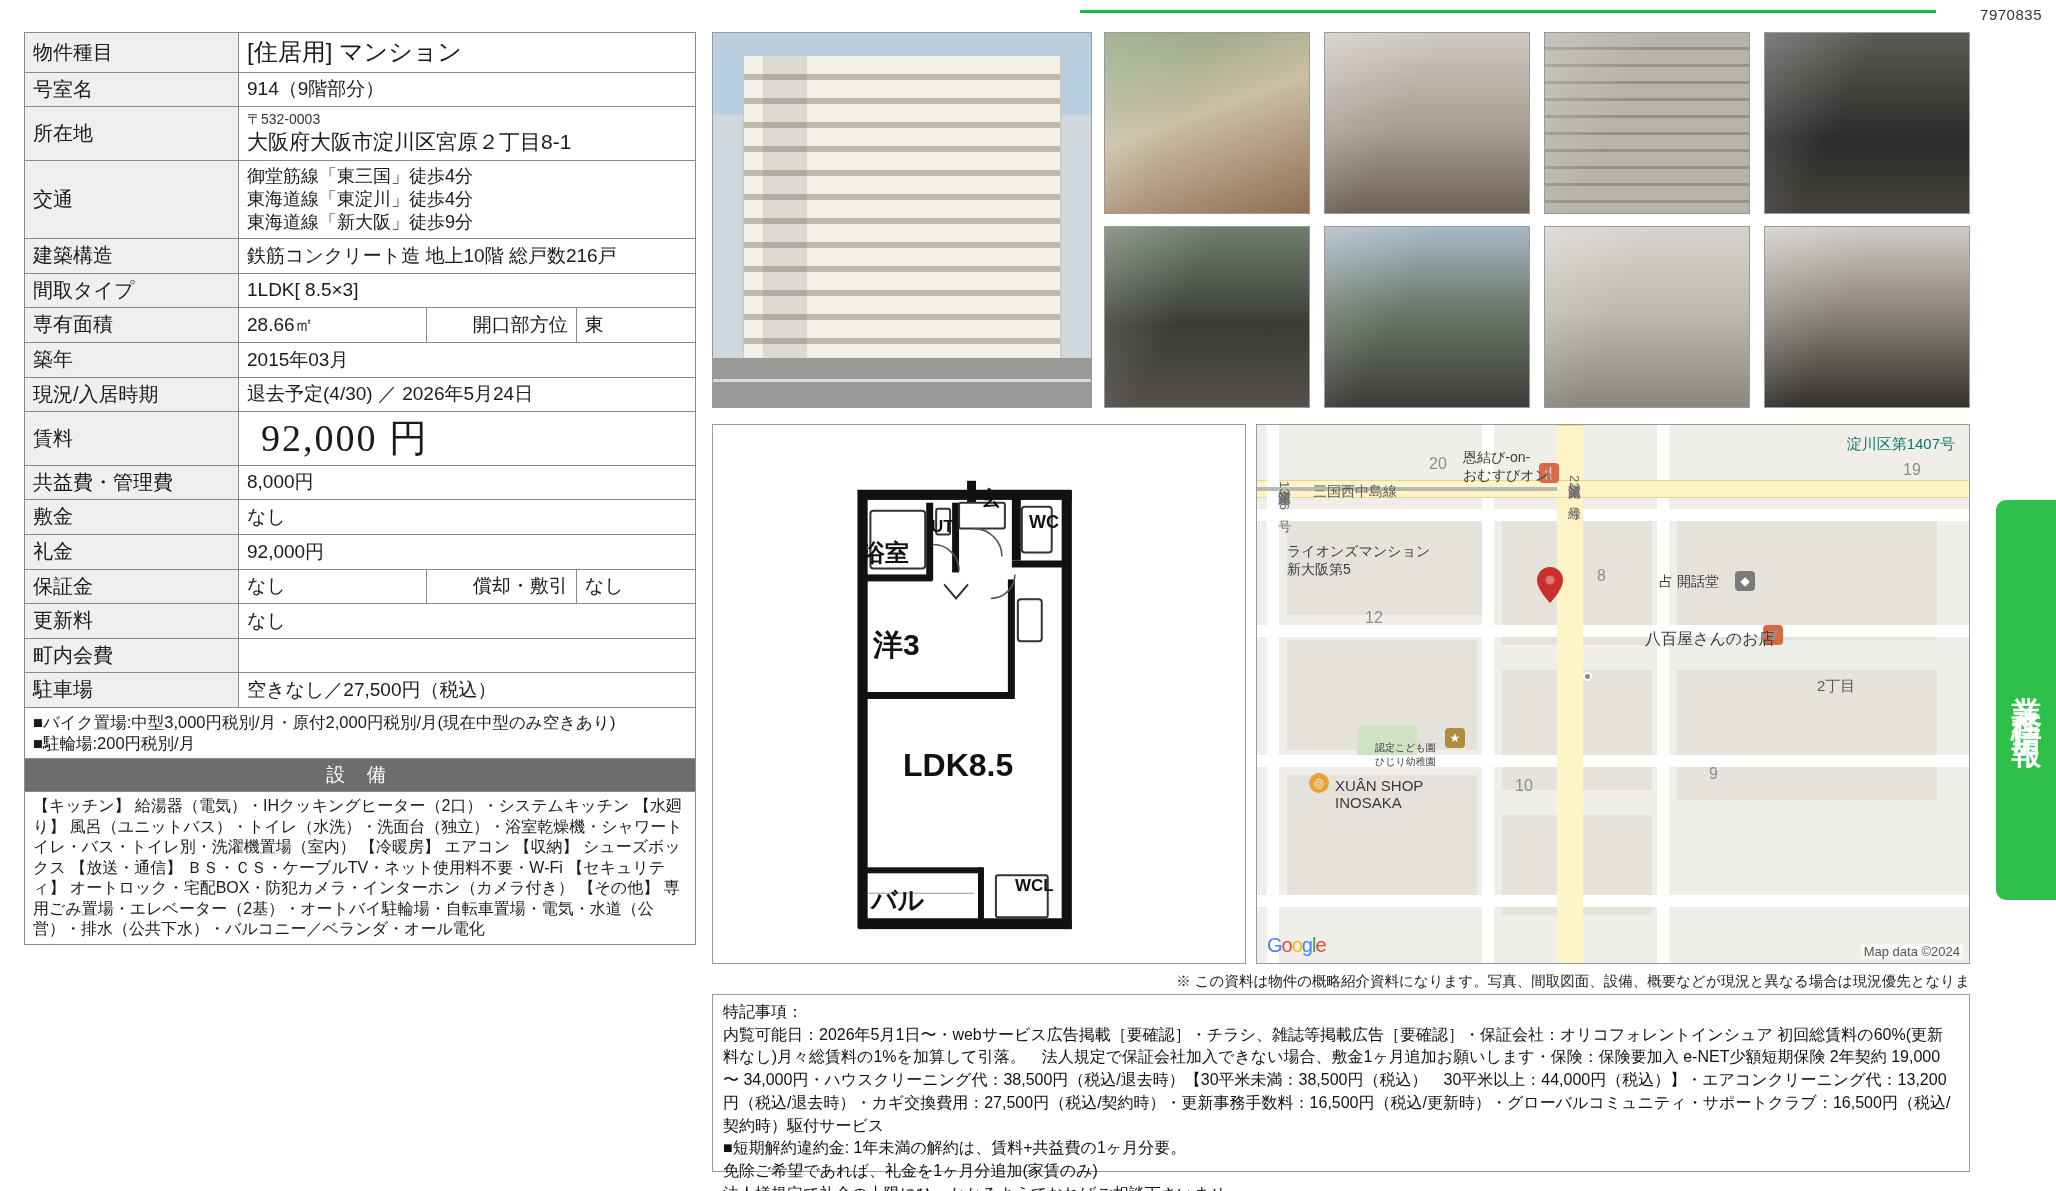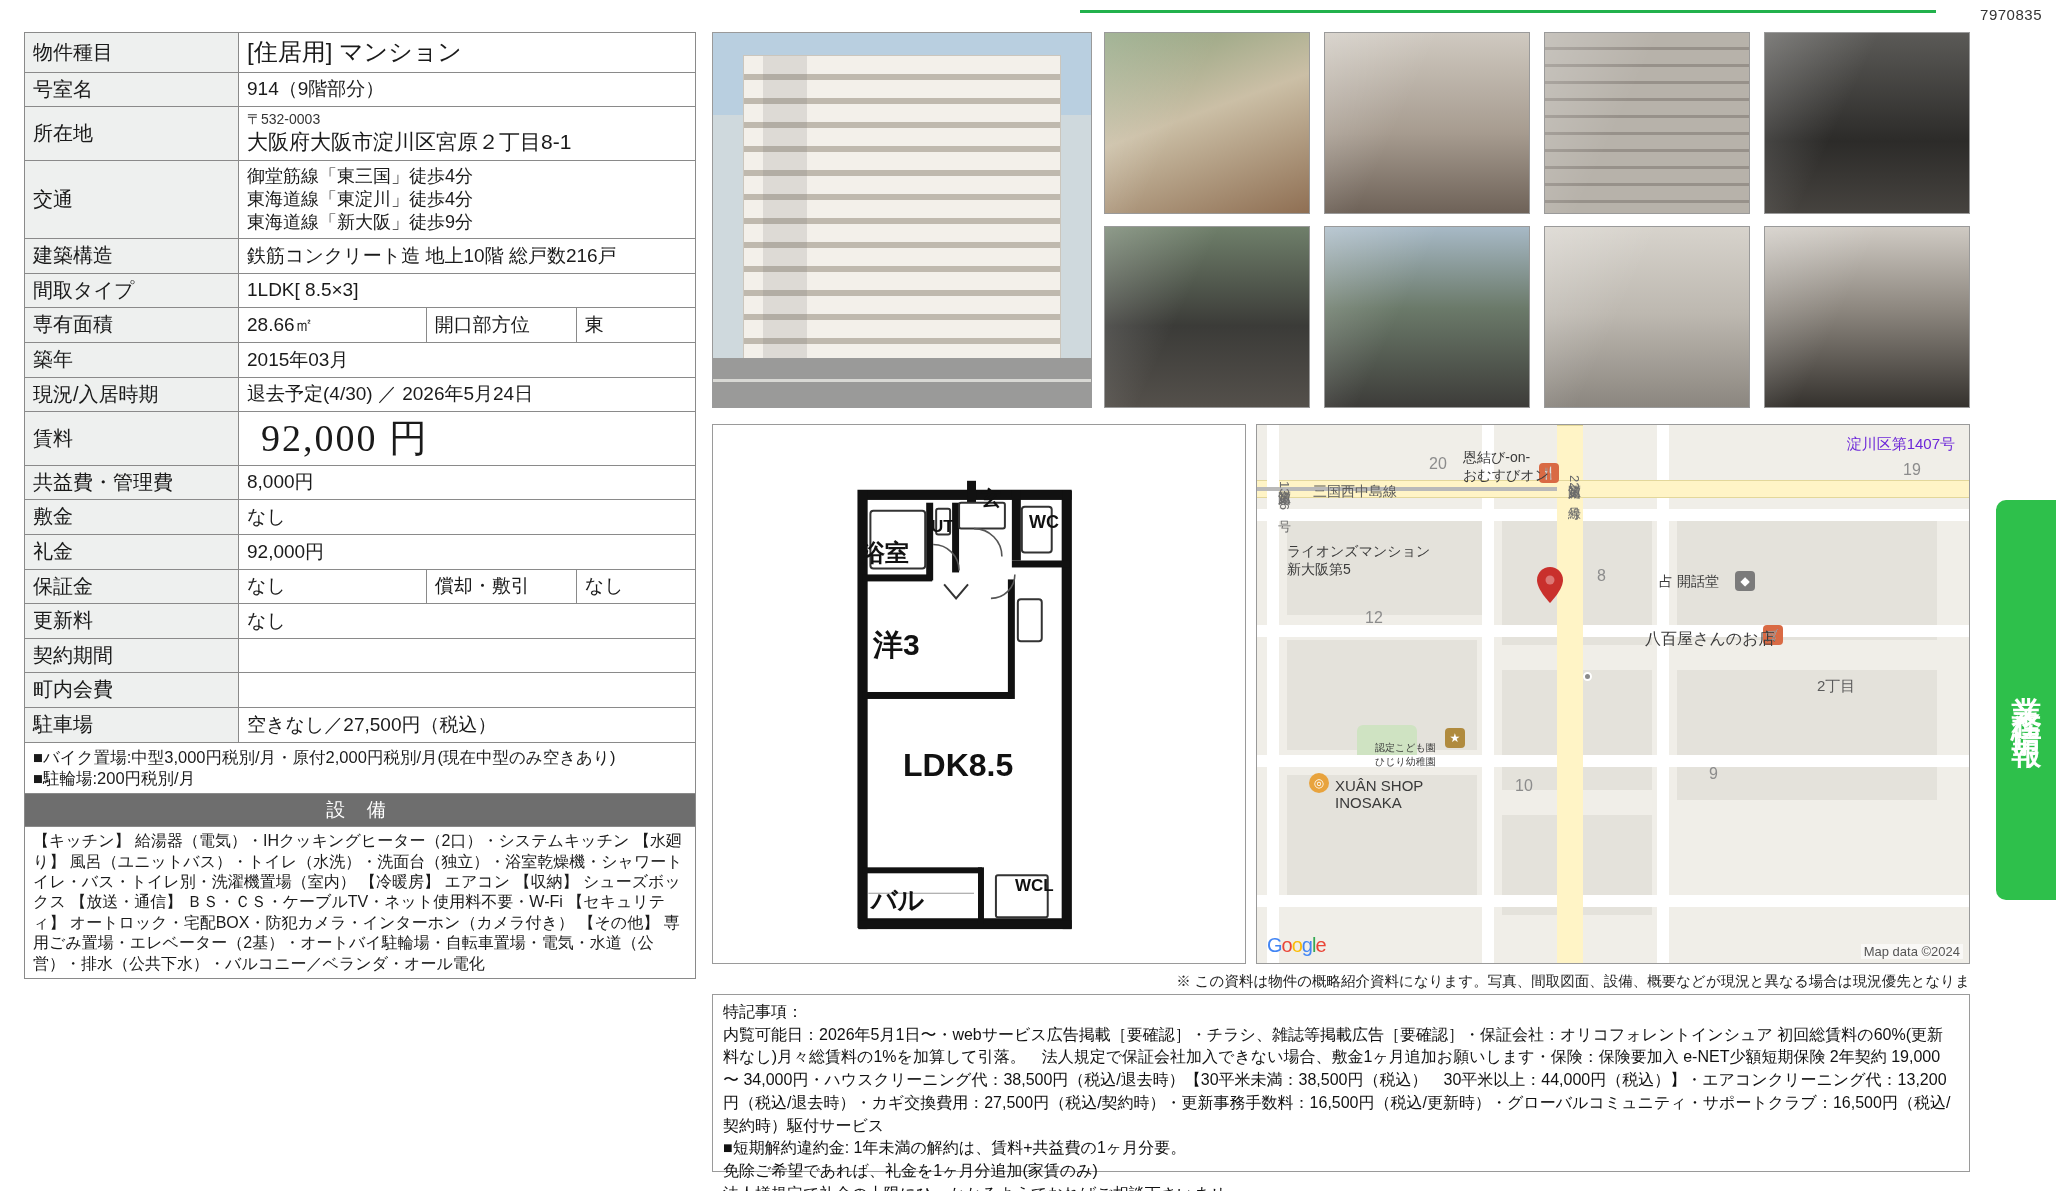--- a/index.html
+++ b/index.html
@@ -47,21 +47,21 @@
   .addr-zip { font-size: 14px; color:#333; }
   .addr-main { font-size: 21px; }
   .transit { font-size: 18px; line-height: 1.5; }
   .rent-cell { padding: 2px 8px !important; }
   .rent {
     font-size: 38px; letter-spacing: 2px; padding-left: 14px;
     font-family: "Liberation Serif", serif;
   }
   .sub-lbl {
     width: 150px; background:#fff; border-left:1px solid #8a8a8a;
-    font-size: 19px; text-align:left;
+    font-size: 19px; text-align:right;
   }
   .sec-head {
     background: #6e6e6e; color: #fff; text-align: center;
     font-size: 19px; letter-spacing: 8px; padding: 4px 0;
   }
   .note-body, .equip-body {
     font-size: 16.5px; line-height: 1.42; padding: 5px 8px;
   }
   .equip-body { font-size: 16px; line-height: 1.5; }
 
@@ -275,24 +275,20 @@
       </tr>
       <tr>
         <td class="lbl">保証金</td>
         <td class="val">なし</td>
         <td class="sub-lbl">償却・敷引</td>
         <td class="val">なし</td>
       </tr>
       <tr>
         <td class="lbl">更新料</td>
         <td class="val" colspan="3">なし</td>
-      </tr>
-      <tr>
-        <td class="lbl">契約期間</td>
-        <td class="val" colspan="3"></td>
       </tr>
       <tr>
         <td class="lbl">町内会費</td>
         <td class="val" colspan="3"></td>
       </tr>
       <tr>
         <td class="lbl">駐車場</td>
         <td class="val" colspan="3">空きなし／27,500円（税込）</td>
       </tr>
       <tr>
@@ -447,21 +443,21 @@
 おむすびオン</div>
     <div class="map-text" style="left:30px;top:118px;white-space:pre-line;font-size:14px;color:#3a3a3a">ライオンズマンション
 新大阪第5</div>
     <div class="map-text" style="left:402px;top:148px;font-size:14px;color:#3a3a3a">占 開話堂</div>
     <div class="map-text" style="left:388px;top:204px;font-size:16px;color:#3a3a3a">八百屋さんのお店</div>
     <div class="map-text" style="left:118px;top:316px;white-space:pre-line;font-size:10px;color:#3a3a3a">認定こども園
 ひじり幼稚園</div>
     <div class="map-text" style="left:78px;top:352px;white-space:pre-line;font-size:15px;color:#3a3a3a">XUÂN SHOP
 INOSAKA</div>
     <div class="map-text" style="left:560px;top:252px;font-size:15px;color:#5a5a5a">2丁目</div>
-    <div class="map-text" style="right:14px;top:10px;font-size:15px;color:#6d28d9">淀川区第1407号</div>
+    <div class="map-text" style="right:14px;top:10px;font-size:15px;color:#0f766e">淀川区第1407号</div>
 
     <div class="map-num" style="left:172px;top:30px">20</div>
     <div class="map-num" style="left:646px;top:36px">19</div>
     <div class="map-num" style="left:340px;top:142px">8</div>
     <div class="map-num" style="left:108px;top:184px">12</div>
     <div class="map-num" style="left:452px;top:340px">9</div>
     <div class="map-num" style="left:258px;top:352px">10</div>
 
     <div class="gmaps-logo">
       <span>G</span><span>o</span><span>o</span><span>g</span><span>l</span><span>e</span>

